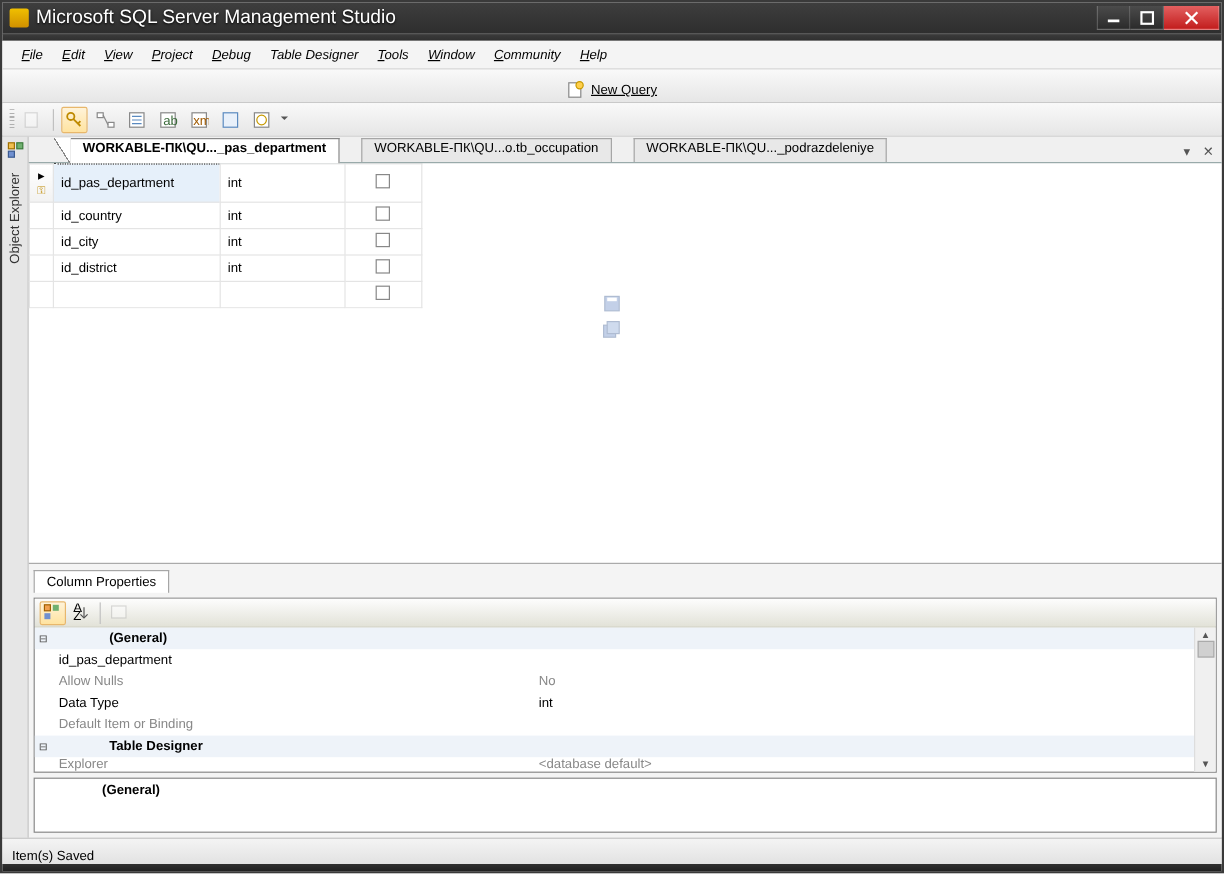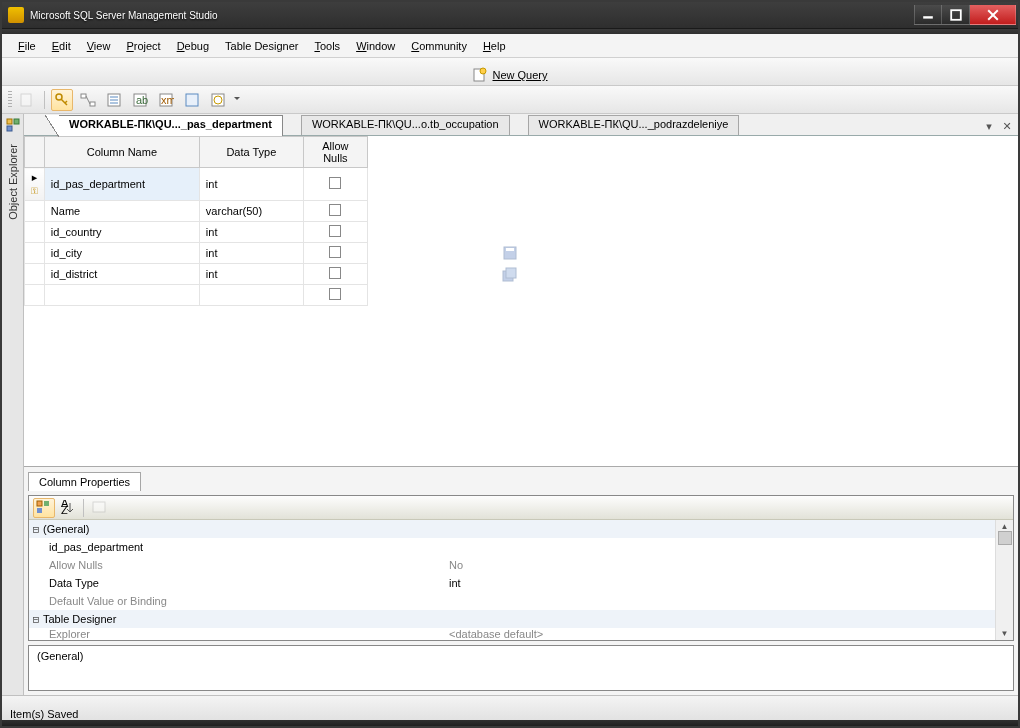--- a/index.html
+++ b/index.html
@@ -1,30 +1,30 @@
 <!DOCTYPE html>
 <html><head>
 <meta charset="utf-8">
 <style>
   * { box-sizing: border-box; margin:0; padding:0; font-family: "Segoe UI", Tahoma, sans-serif; font-size: 11px; color:#000; }
   html,body { width:1020px; height:728px; overflow:hidden; background:#fff; }
   .window { width:1020px; height:728px; display:flex; flex-direction:column; border: 2px solid #3a3a3a; }
   .titlebar { height:27px; background: linear-gradient(#3e3e3e,#2e2e2e); display:flex; align-items:center; justify-content:space-between; border-bottom:1px solid #1a1a1a; }
   .titlebar-left { display:flex; align-items:center; gap:6px; padding-left:6px;}
-  .titlebar-title { color:#fff; font-size:10px; text-shadow: 0 1px 2px #000;}
+  .titlebar-title { color:#fff; font-size:16px; text-shadow: 0 1px 2px #000;}
   .app-icon { width:16px; height:16px; background: linear-gradient(#f0c000,#d09000); border-radius:2px; position:relative; }
   .winbtns { display:flex; height:20px; margin-right:2px;}
   .winbtn { width:28px; height:20px; display:flex; align-items:center; justify-content:center; border:1px solid rgba(255,255,255,0.2); border-top:none;}
   .winbtn.min { background: linear-gradient(#4b4b4b,#2b2b2b); }
   .winbtn.max { background: linear-gradient(#4b4b4b,#2b2b2b); border-left:none;}
   .winbtn.close { width:46px; background: linear-gradient(#e36060,#c21d1d); border-left:none; border-top-right-radius:0; border-bottom-right-radius:0;}
   .winbtn svg { width:12px; height:12px; }
   .top-glass { height:5px; background: linear-gradient(#3a3a3a,#2f2f2f);}
   .menubar { height:24px; background:#f4f4f4; display:flex; align-items:center; padding:0 8px; border-bottom:1px solid #d0d0d0;}
-  .menuitem { padding:2px 8px; cursor:default;}
+  .menuitem { padding:2px 8px; cursor:default;font-style:italic;}
   .menuitem u { text-decoration: underline; }
   .toolbar { height:28px; background: linear-gradient(#f9f9f9,#e6e6e6); display:flex; align-items:center; padding:2px 6px; gap:4px; border-bottom:1px solid #c9c9c9;flex-direction:column;}
   .grip { width:4px; height:18px; background: repeating-linear-gradient(#b0b0b0, #b0b0b0 1px, transparent 1px, transparent 3px);}
   .tbtn { width:22px; height:22px; display:flex; align-items:center; justify-content:center; border:1px solid transparent; border-radius:2px;}
   .tbtn svg {width:16px;height:16px;}
   .newquery { display:flex; align-items:center; gap:4px; padding:2px 6px; height:22px; border:1px solid transparent; border-radius:2px;}
   .sep { width:1px; height:18px; background:#c0c0c0; margin:0 2px;}
   .dropdown-arrow { width:7px; height:22px; display:flex; align-items:center; justify-content:center;}
   .dropdown-arrow::after {content:""; border:3px solid transparent; border-top-color:#555;}
   .toolbar2 { height:28px; background: linear-gradient(#f9f9f9,#e6e6e6); display:flex; align-items:center; padding:2px 6px; gap:4px; border-bottom:1px solid #c9c9c9;}
@@ -60,27 +60,27 @@
   .prop-inner { margin:4px; border:1px solid #888; background:#fff; display:flex; flex-direction:column;}
   .prop-toolbar { height:24px; background: linear-gradient(#fdfdfd,#e2e2d8); border-bottom:1px solid #c8c8b8; display:flex; align-items:center; padding:2px 4px; gap:2px;}
   .prop-toolbar .tbtn { width:22px; height:20px;}
   .prop-grid-wrap { display:flex;}
   .prop-grid { flex:1;}
   .prop-row { display:flex; height:18px; align-items:center;}
   .prop-row.cat { background:#eef3f9;}
   .exp { width:14px; text-align:center; color:#555; font-family:monospace;}
   .prop-label { width:400px; padding-left:6px;}
   .prop-value { flex:1; padding-left:6px;}
-  .bold { font-weight:normal;}
+  .bold { font-weight:bold;margin-left:48px;}
   .dim { color:#888;}
   .prop-scroll { width:18px; background:#f0f0f0; border-left:1px solid #ddd; display:flex; flex-direction:column; align-items:center; justify-content:space-between; padding:2px 0;}
   .prop-scroll .arr { font-size:8px; color:#555;}
   .prop-scroll .thumb { width:14px; height:14px; background:#d0d0d0; border:1px solid #aaa;}
   .desc-box { margin:4px; border:1px solid #888; background:#fff; height:46px; padding:4px 8px;}
-  .statusbar { height:22px; background: linear-gradient(#f4f4f4,#e2e2e2); border-top:1px solid #c0c0c0; display:flex; align-items:flex-start; padding:12px 8px;}
+  .statusbar { height:22px; background: linear-gradient(#f4f4f4,#e2e2e2); border-top:1px solid #c0c0c0; display:flex; align-items:flex-end; padding:0 8px;}
   .bottom-glass{height:6px;background:linear-gradient(#303030,#202020);}
   .disabled-icon { opacity:0.4;}
 </style>
 </head>
 <body>
 
 <div class="window">
   <div class="titlebar">
     <div class="titlebar-left">
       <span class="app-icon"></span>
@@ -265,36 +265,24 @@
         <div class="tab"><span>WORKABLE-ПК\QU..._podrazdeleniye</span></div>
         <div class="tabs-right">
           <div class="tctl">▾</div>
           <div class="tctl">✕</div>
         </div>
       </div>
 
       <div class="designer">
         <table class="designer-table">
           <tbody>
-              <tr>
-            <th class="row-handle"></th>
-            <th class="col-name">Column Name</th>
-            <th class="col-type">Data Type</th>
-            <th class="col-null">Allow Nulls</th>
-          </tr>
           <tr class="sel-row">
             <td class="row-handle sel"><span>▸</span><span class="key-glyph">⚿</span></td>
             <td class="td-name">id_pas_department</td>
             <td class="col-type">int</td>
-            <td class="col-null"><span class="chk"></span></td>
-          </tr>
-          <tr>
-            <td class="row-handle"></td>
-            <td class="td-name">Name</td>
-            <td class="col-type">varchar(50)</td>
             <td class="col-null"><span class="chk"></span></td>
           </tr>
           <tr>
             <td class="row-handle"></td>
             <td class="td-name">id_country</td>
             <td class="col-type">int</td>
             <td class="col-null"><span class="chk"></span></td>
           </tr>
           <tr>
             <td class="row-handle"></td>
@@ -363,21 +351,21 @@
                   <span class="prop-label dim">Allow Nulls</span>
                   <span class="prop-value dim">No</span>
                 </div>
               <div class="prop-row">
                   <span class="exp"></span>
                   <span class="prop-label">Data Type</span>
                   <span class="prop-value">int</span>
                 </div>
               <div class="prop-row">
                   <span class="exp"></span>
-                  <span class="prop-label dim">Default Value or Binding</span>
+                  <span class="prop-label dim">Default Item or Binding</span>
                   <span class="prop-value"></span>
                 </div>
               <div class="prop-row cat">
                   <span class="exp">⊟</span>
                   <span class="bold">Table Designer</span>
                 </div>
               <div class="prop-row" style="overflow:hidden;height:12px">
                   <span class="exp"></span>
                   <span class="prop-label dim">Explorer</span>
                   <span class="prop-value dim">&lt;database default&gt;</span>

